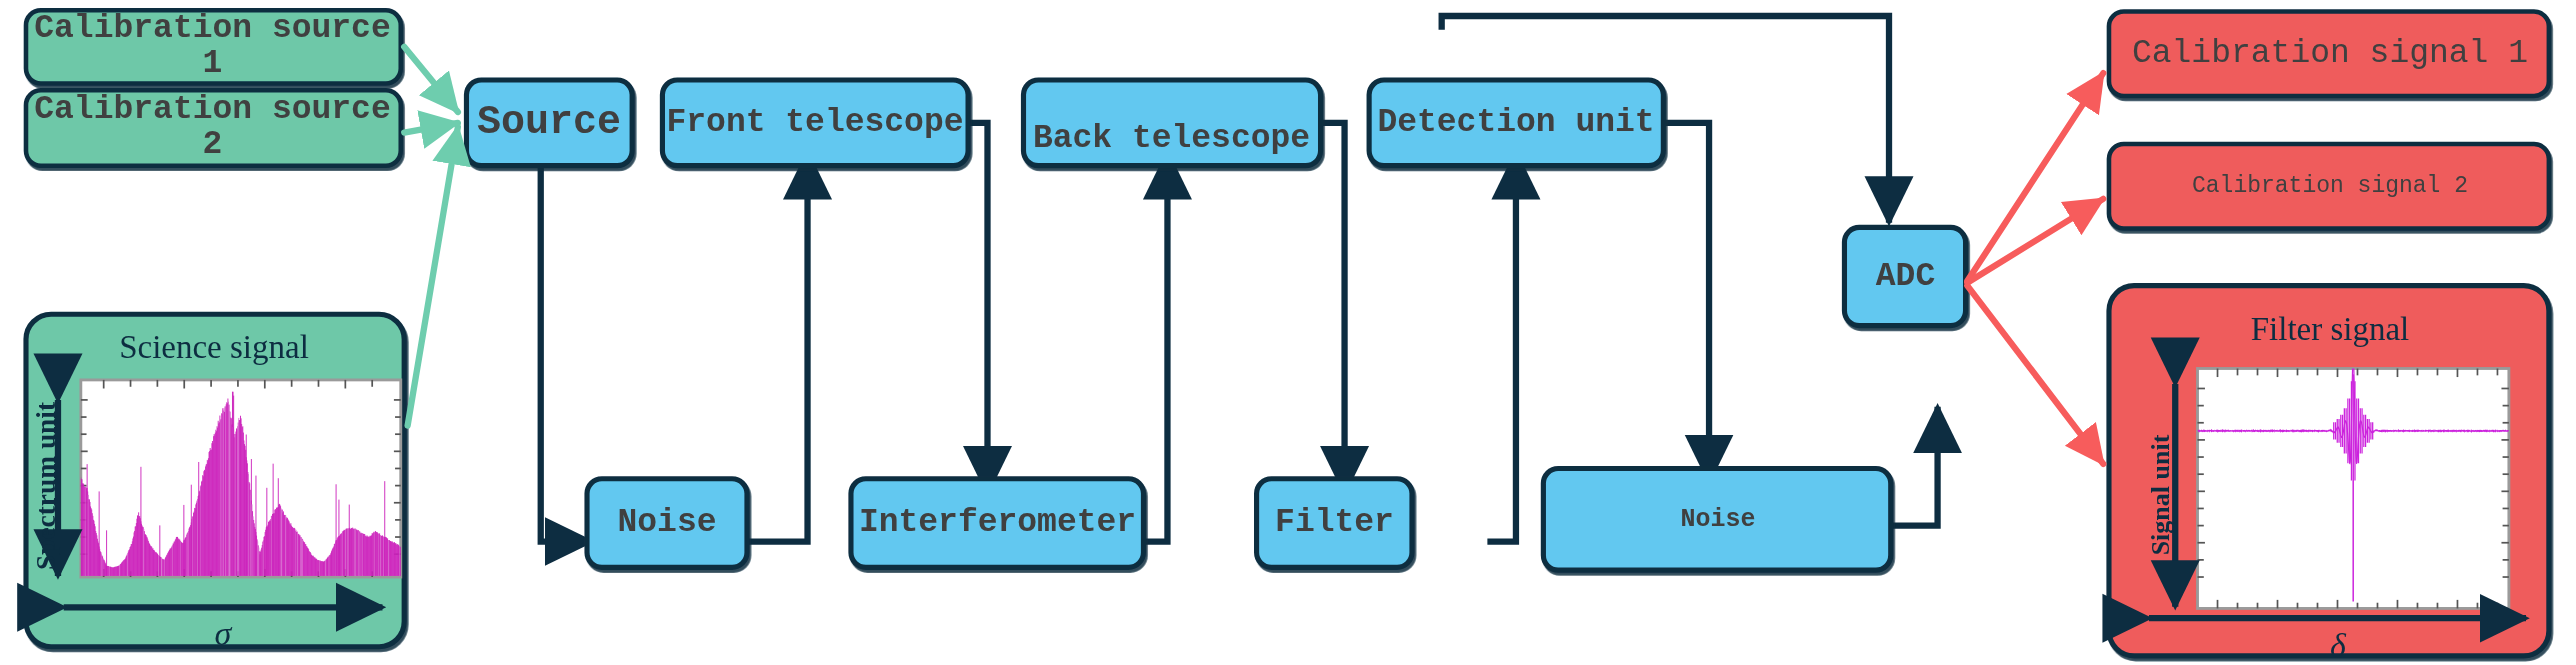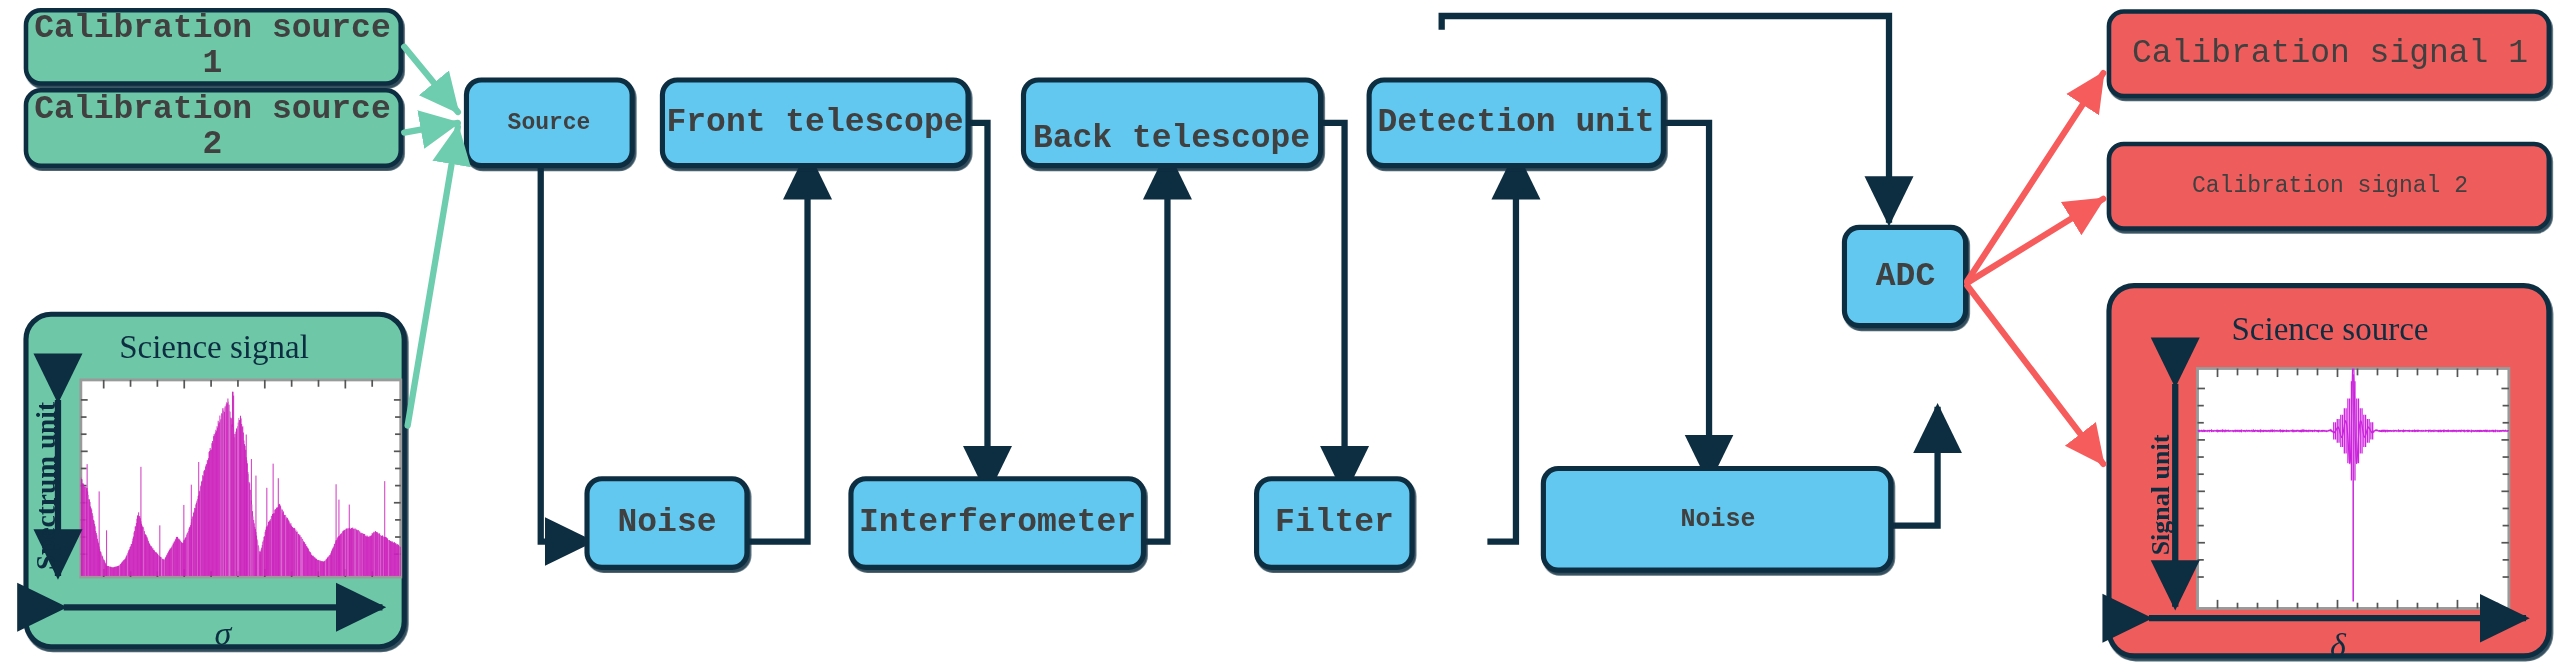--- a/index.html
+++ b/index.html
@@ -866,31 +866,31 @@
     </g>
   </svg>
 
   <div class="nodeLabel" style="left:25px;top:10.3px;width:375px;height:73px;font-size:33px;">Calibration source 1</div>
   <div class="nodeLabel" style="left:25px;top:90px;width:375px;height:75px;font-size:33px;">Calibration source 2</div>
 
   <div class="plotTitle" style="left:25px;top:327px;width:378px;height:41px;font-size:33px;">Science signal</div>
   <div class="axisLabel vertLabel" style="left:-51px;top:469px;width:194px;height:34px;font-size:27.4px;">Spectrum unit</div>
   <div class="axisSym" style="left:166px;top:616px;width:114px;height:35px;font-size:34px;">σ</div>
 
-  <div class="nodeLabel" style="left:466px;top:80px;width:166px;height:86px;font-size:23px;">Source</div>
+  <div class="nodeLabel" style="left:466px;top:80px;width:166px;height:86px;font-size:40px;">Source</div>
   <div class="nodeLabel" style="left:662px;top:80px;width:306px;height:86px;font-size:33px;">Front telescope</div>
   <div class="nodeLabel" style="left:1023px;top:96px;width:297px;height:86px;font-size:33px;">Back telescope</div>
   <div class="nodeLabel" style="left:1845px;top:228px;width:121px;height:98px;font-size:33px;">ADC</div>
   <div class="nodeLabel" style="left:1369px;top:80px;width:294px;height:86px;font-size:33px;">Detection unit</div>
   <div class="nodeLabel" style="left:587px;top:479px;width:160px;height:89px;font-size:33px;">Noise</div>
   <div class="nodeLabel" style="left:851px;top:479px;width:293px;height:89px;font-size:33px;">Interferometer</div>
   <div class="nodeLabel" style="left:1257px;top:479px;width:155px;height:89px;font-size:33px;">Filter</div>
   <div class="nodeLabel" style="left:1544px;top:469px;width:348px;height:102px;font-size:25px;">Noise</div>
 
   <div class="nodeLabel" style="left:2110px;top:11.4px;width:440px;height:85px;font-size:33px;font-weight:400;">Calibration signal 1</div>
   <div class="nodeLabel" style="left:2110px;top:144px;width:440px;height:85px;font-size:23px;font-weight:400;">Calibration signal 2</div>
 
-  <div class="plotTitle" style="left:2110px;top:309px;width:440px;height:41px;font-size:33px;">Science source</div>
+  <div class="plotTitle" style="left:2110px;top:309px;width:440px;height:41px;font-size:33px;">Filter signal</div>
   <div class="axisLabel vertLabel" style="left:2069px;top:478px;width:183px;height:34px;font-size:26px;">Signal unit</div>
   <div class="axisSym" style="left:2281px;top:628px;width:114px;height:35px;font-size:34px;">δ</div>
 
 </div>
 
 
 </body></html>

